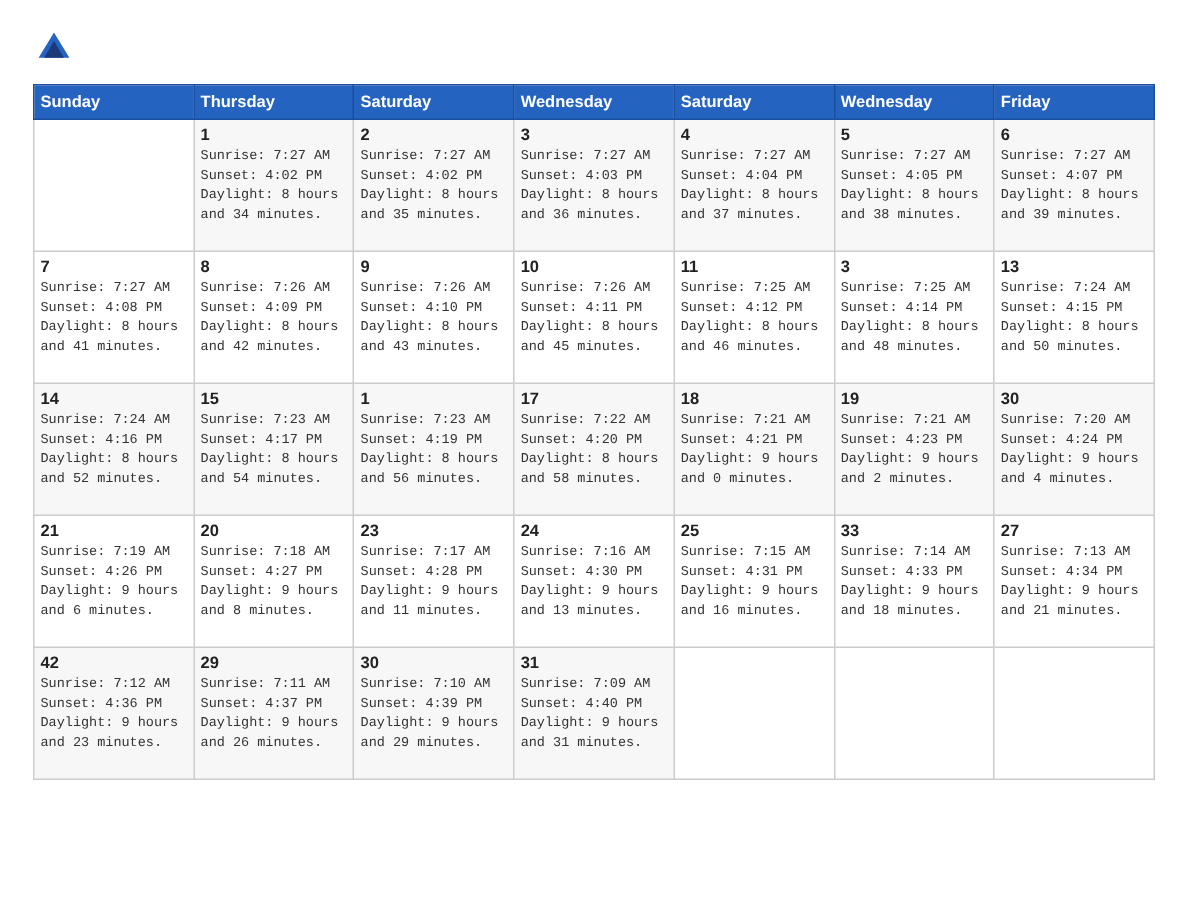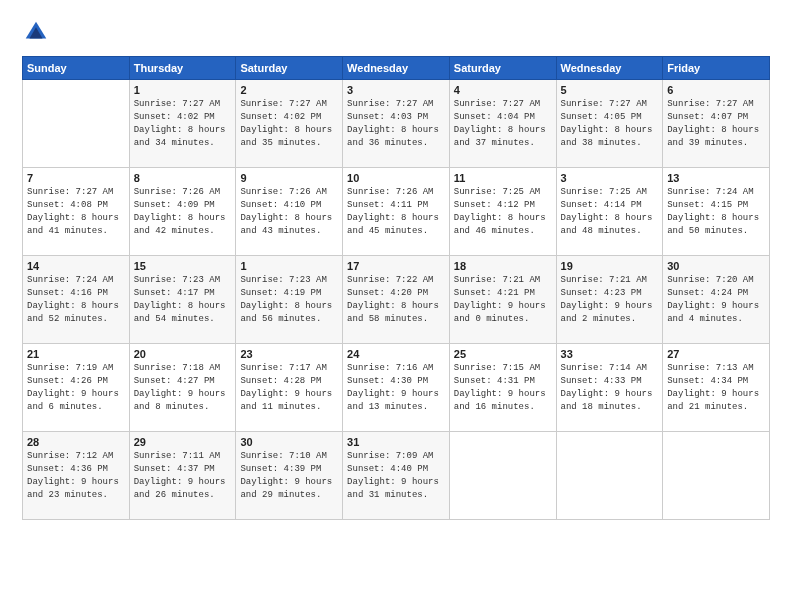--- a/index.html
+++ b/index.html
@@ -253,21 +253,21 @@
             <span class="day-num">33</span>
             <div class="day-info">Sunrise: 7:14 AM<br>Sunset: 4:33 PM<br>Daylight: 9 hours<br>and 18 minutes.</div>
           </td>
           <td>
             <span class="day-num">27</span>
             <div class="day-info">Sunrise: 7:13 AM<br>Sunset: 4:34 PM<br>Daylight: 9 hours<br>and 21 minutes.</div>
           </td>
         </tr>
         <tr>
           <td>
-            <span class="day-num">28</span>
+            <span class="day-num">42</span>
             <div class="day-info">Sunrise: 7:12 AM<br>Sunset: 4:36 PM<br>Daylight: 9 hours<br>and 23 minutes.</div>
           </td>
           <td>
             <span class="day-num">29</span>
             <div class="day-info">Sunrise: 7:11 AM<br>Sunset: 4:37 PM<br>Daylight: 9 hours<br>and 26 minutes.</div>
           </td>
           <td>
             <span class="day-num">30</span>
             <div class="day-info">Sunrise: 7:10 AM<br>Sunset: 4:39 PM<br>Daylight: 9 hours<br>and 29 minutes.</div>
           </td>

